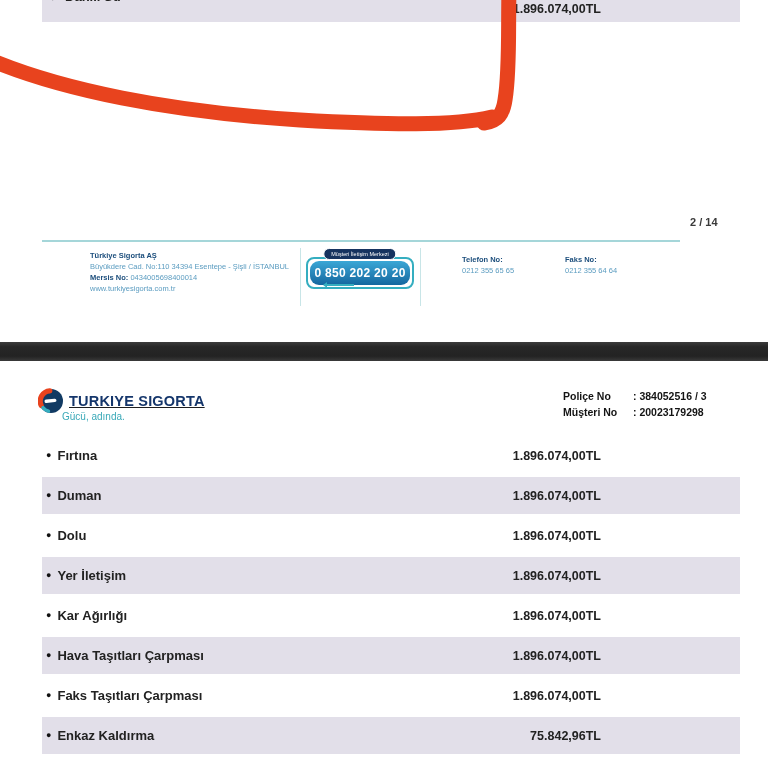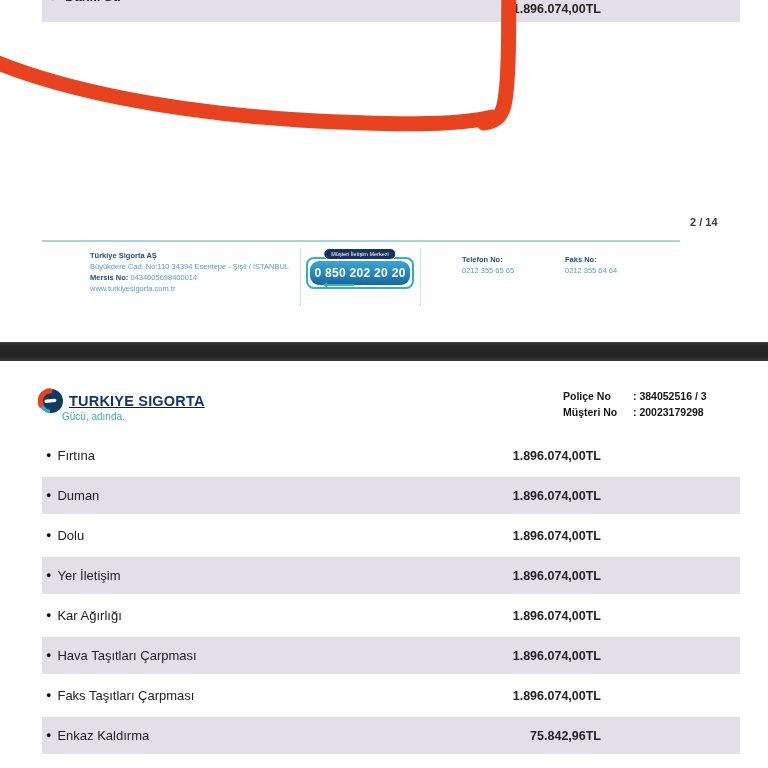--- a/index.html
+++ b/index.html
@@ -59,21 +59,21 @@
 
   .policy-block{position:absolute;left:563px;top:27px;font-size:10.5px;font-weight:700;color:#141414;}
   .policy-row{display:flex;line-height:16px;}
   .policy-label{width:70px;}
   .policy-value{white-space:nowrap;}
 
   .coverage-list{position:absolute;left:42px;top:76px;width:698px;}
   .list-row{position:relative;height:37px;display:flex;align-items:center;}
   .list-row.shaded{background:#e2dfe9;background-clip:content-box;padding:3px 0;}
   .bullet{font-size:9px;color:#111;margin:0 6px 0 4px;line-height:1;}
-  .row-label{font-size:13px;font-weight:400;color:#222;}
+  .row-label{font-size:13px;font-weight:700;color:#222;}
   .list-row .row-value{position:absolute;right:139px;font-size:12.5px;font-weight:700;color:#222;}
 </style>
 </head>
 <body>
 
 <div class="screen">
 
   <section class="page1">
 
     <div class="partial-row">

